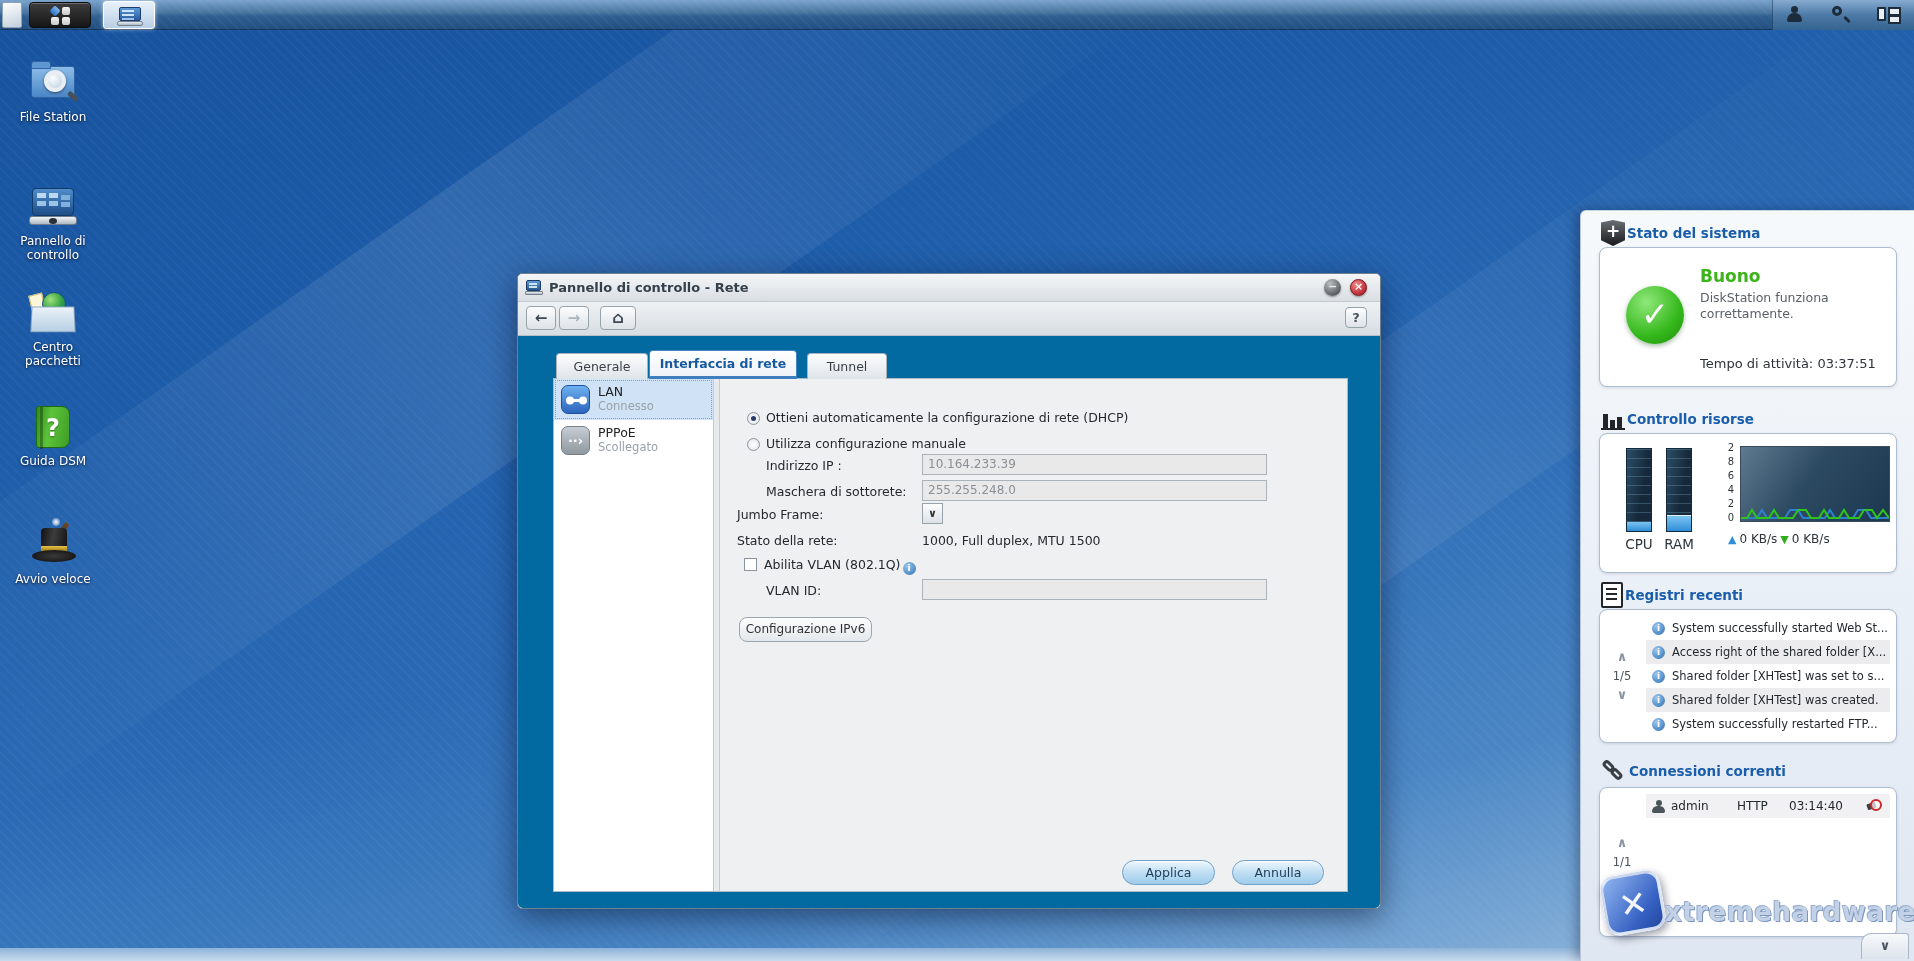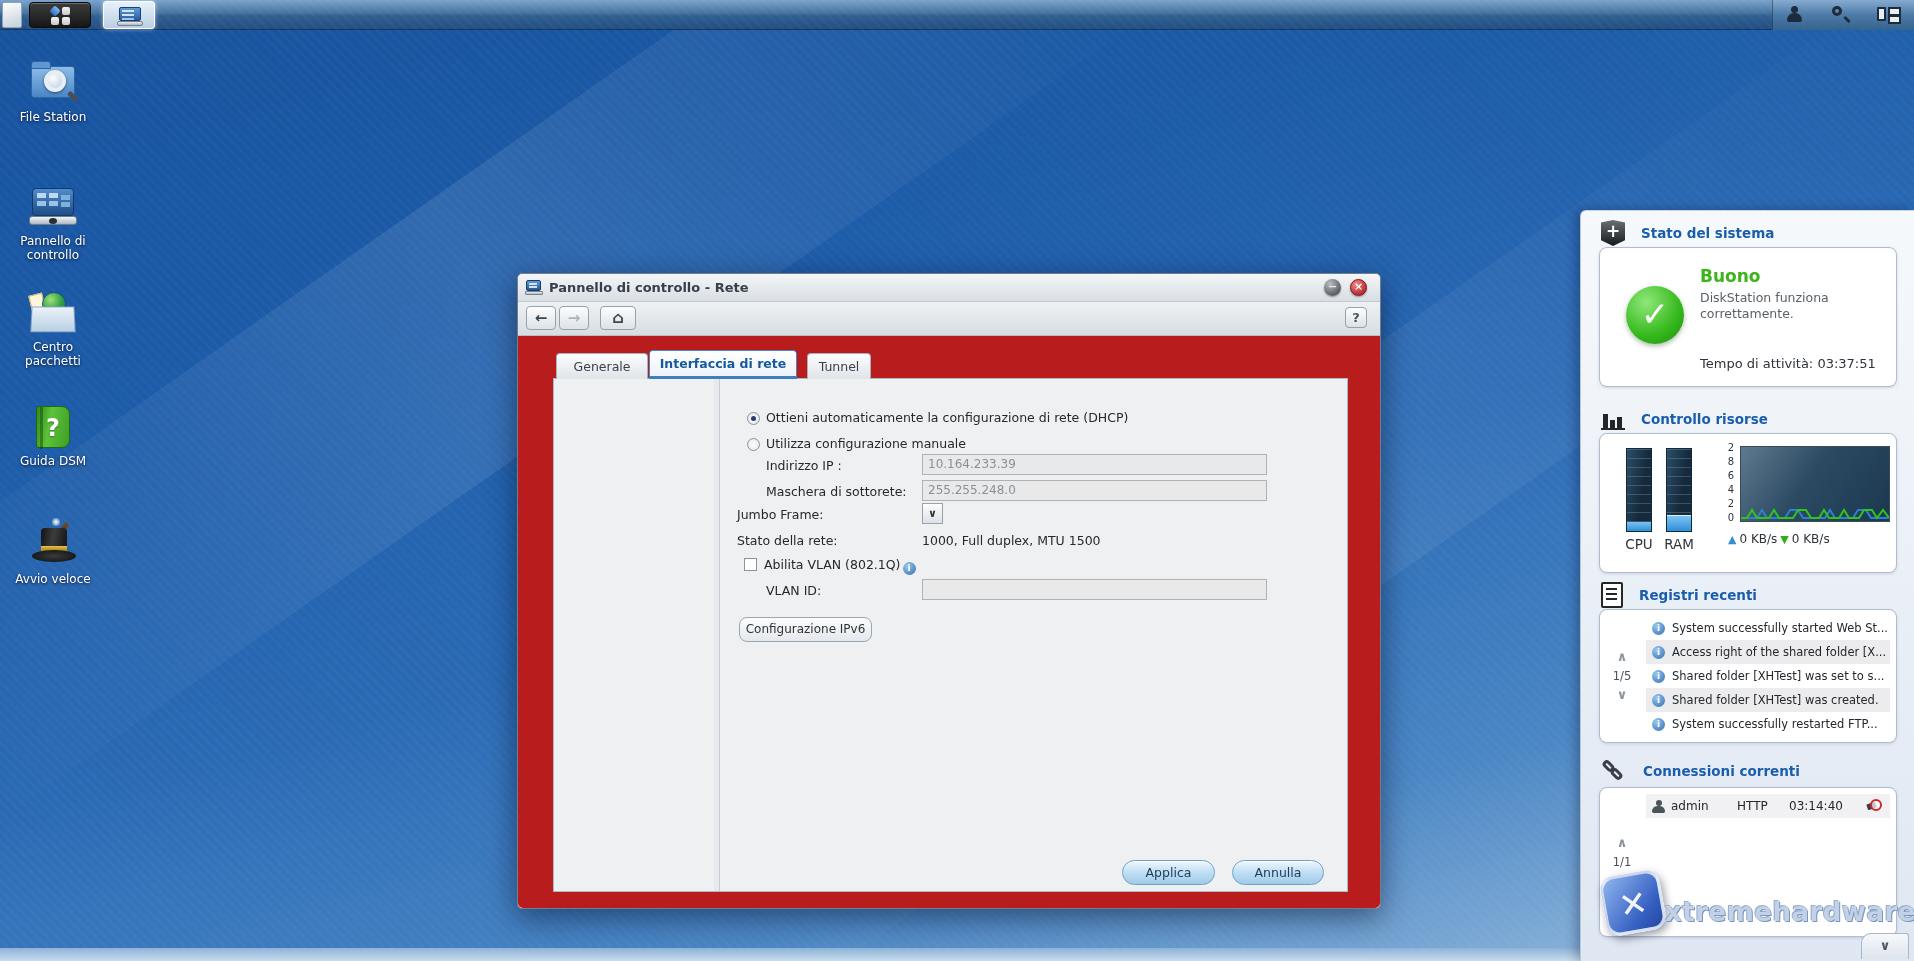--- a/index.html
+++ b/index.html
@@ -78,21 +78,21 @@
   .win-ic .bas{position:absolute;left:-1px;top:11px;width:18px;height:4px;border-radius:1px;background:linear-gradient(#eef2f6,#a9b5c1);border:1px solid #76828e;}
   .win-title{position:absolute;left:31px;top:6px;font-size:13px;font-weight:bold;color:#35404a;}
   .wbtn{position:absolute;top:5px;width:17px;height:17px;border-radius:50%;text-align:center;line-height:15px;font-size:11px;font-weight:bold;cursor:pointer;box-shadow:0 1px 2px rgba(0,0,0,.4);}
   .wbtn.min{right:39px;background:radial-gradient(circle at 35% 28%,#b9bdc1,#5d6165 70%,#3c4044);color:#e8e8e8;}
   .wbtn.close{right:13px;background:radial-gradient(circle at 35% 28%,#f08a8a,#c1343c 65%,#8f1a22);color:#fff;border:1px solid #7e1118;line-height:14px;}
   .toolbar{position:absolute;left:0;top:28px;right:0;height:34px;background:linear-gradient(#eef1f4,#d7dde2);border-bottom:1px solid #b7bfc7;}
   .tbtn{position:absolute;top:4px;height:24px;border-radius:4px;border:1px solid #98a2ab;background:linear-gradient(#fcfdfe,#dde2e7);
     text-align:center;font-size:15px;font-weight:bold;color:#3c4650;line-height:22px;cursor:pointer;}
   .tbtn.dis{color:#aab2ba;}
   .help-btn{position:absolute;right:13px;top:5px;width:22px;height:21px;border-radius:4px;border:1px solid #98a2ab;background:linear-gradient(#fcfdfe,#dde2e7);text-align:center;font-size:13px;font-weight:bold;color:#4a545e;line-height:20px;cursor:pointer;}
-  .dcontent{position:absolute;left:0;top:62px;right:0;bottom:0;background:#b91c1c;border-radius:0 0 5px 5px;}
+  .dcontent{position:absolute;left:0;top:62px;right:0;bottom:0;background:#0369a1;border-radius:0 0 5px 5px;}
 
   .tab{position:absolute;top:17px;height:26px;border:1px solid #a8b2ba;border-bottom:none;border-radius:4px 4px 0 0;
     background:linear-gradient(#fcfdfe,#dfe4e9);text-align:center;font-size:12.5px;color:#3a3f45;line-height:25px;cursor:pointer;z-index:2;}
   .tab.active{top:14px;height:29px;background:linear-gradient(#ffffff,#eef3f8);border-color:#4585c1;border-bottom:3px solid #3f7fbf;
     font-weight:bold;color:#15589e;line-height:26px;}
   .box{position:absolute;left:35px;top:42px;width:795px;height:514px;border:1px solid #a9bac9;background:#eef0f2;z-index:1;}
   .iface-panel{position:absolute;left:0;top:0;width:160px;bottom:0;background:#ffffff;border-right:1px solid #c4ccd4;}
   .iface{position:relative;height:41px;cursor:pointer;}
   .iface.sel{background:#cfe2f6;outline:1px dotted #7aa6d0;outline-offset:-2px;}
   .iface .iic{position:absolute;left:7px;top:6px;width:29px;height:29px;border-radius:7px;}
@@ -114,21 +114,21 @@
   .pill{position:absolute;height:25px;border-radius:13px;border:1px solid #6fa1c8;background:linear-gradient(#eef7fd,#bcdcf2 55%,#9fcbea);font-size:12.5px;color:#1c3d5a;text-align:center;line-height:23px;cursor:pointer;box-shadow:inset 0 1px 0 rgba(255,255,255,.8);}
 
   .syno-mark{position:absolute;left:0;top:913px;width:1914px;text-align:center;font-size:24px;color:rgba(255,255,255,.78);letter-spacing:1px;pointer-events:none;}
   .syno-mark b{font-weight:bold;}
   .syno-mark .ver{color:rgba(255,255,255,.5);margin-left:10px;}
 
   
   .sidebar{position:absolute;left:1580px;top:210px;width:334px;height:751px;
     background:linear-gradient(#f6f9fc,#e8eef6 60%,#dfe7f2);border-left:1px solid #b9c6d6;border-top:1px solid #c9d4e2;
     border-radius:6px 0 0 0;box-shadow:-4px 0 12px rgba(0,10,40,.3);}
-  .whead{position:absolute;left:20px;height:24px;display:flex;align-items:center;gap:16px;}
+  .whead{position:absolute;left:20px;height:24px;display:flex;align-items:center;gap:2px;}
   .wtitle{font-size:13.5px;font-weight:bold;color:#1a5dab;}
   .card{position:absolute;left:18px;width:298px;border:1px solid #aebdcf;border-radius:8px;background:#fff;box-shadow:inset 0 1px 0 #fff,0 1px 3px rgba(60,80,110,.18);}
   
   .shield{position:relative;width:24px;height:26px;background:linear-gradient(#6a6f75,#17191c);clip-path:polygon(50% 100%,0 78%,0 10%,50% 0,100% 10%,100% 78%);}
   .shield:after{content:"+";position:absolute;left:0;right:0;top:1px;text-align:center;color:#fff;font-size:17px;font-weight:bold;}
   .bars-ic{position:relative;width:24px;height:22px;border-bottom:2px solid #22262a;}
   .bars-ic i{position:absolute;bottom:0;width:5px;background:#22262a;}
   .doc-ic{position:relative;width:22px;height:26px;background:#fff;border:2px solid #22262a;border-radius:2px;}
   .doc-ic:after{content:"";position:absolute;left:3px;top:4px;width:11px;height:2px;background:#22262a;box-shadow:0 5px 0 #22262a,0 10px 0 #22262a;}
   .chain-ic{position:relative;width:26px;height:26px;}
@@ -264,23 +264,41 @@
     </div>
     <div class="toolbar">
       <div class="tbtn" style="left:8px;width:30px;">←</div>
       <div class="tbtn dis" style="left:41px;width:30px;">→</div>
       <div class="tbtn" style="left:82px;width:36px;font-size:16px;">⌂</div>
       <div class="help-btn">?</div>
     </div>
     <div class="dcontent">
       <div class="tab" style="left:38px;width:92px;">Generale</div>
       <div class="tab active" style="left:131px;width:148px;">Interfaccia di rete</div>
-      <div class="tab" style="left:289px;width:64px;">Tunnel</div>
+      <div class="tab" style="left:289px;width:80px;">Tunnel</div>
 
       <div class="box">
+        <div class="iface-panel">
+          <div class="iface sel">
+            <div class="iic lan">
+              <svg width="29" height="29" viewBox="0 0 29 29">
+                  <circle cx="8" cy="14.5" r="4" fill="#fff"></circle>
+                  <circle cx="21" cy="14.5" r="4" fill="#fff"></circle>
+                  <rect x="8" y="13" width="13" height="3" fill="#fff"></rect>
+                </svg>
+            </div>
+            <div class="nm">LAN</div>
+            <div class="st">Connesso</div>
+          </div>
+          <div class="iface">
+            <div class="iic pppoe">··›</div>
+            <div class="nm">PPPoE</div>
+            <div class="st">Scollegato</div>
+          </div>
+        </div>
         <div class="splitter"></div>
 
         <div class="radio on" style="left:193px;top:33px;"></div>
         <div class="flabel" style="left:212px;top:31px;">Ottieni automaticamente la configurazione di rete (DHCP)</div>
         <div class="radio" style="left:193px;top:59px;"></div>
         <div class="flabel" style="left:212px;top:57px;">Utilizza configurazione manuale</div>
 
         <div class="flabel" style="left:212px;top:79px;">Indirizzo IP :</div>
         <div class="tfield" style="left:368px;top:75px;">10.164.233.39</div>
         <div class="flabel" style="left:212px;top:105px;">Maschera di sottorete:</div>

